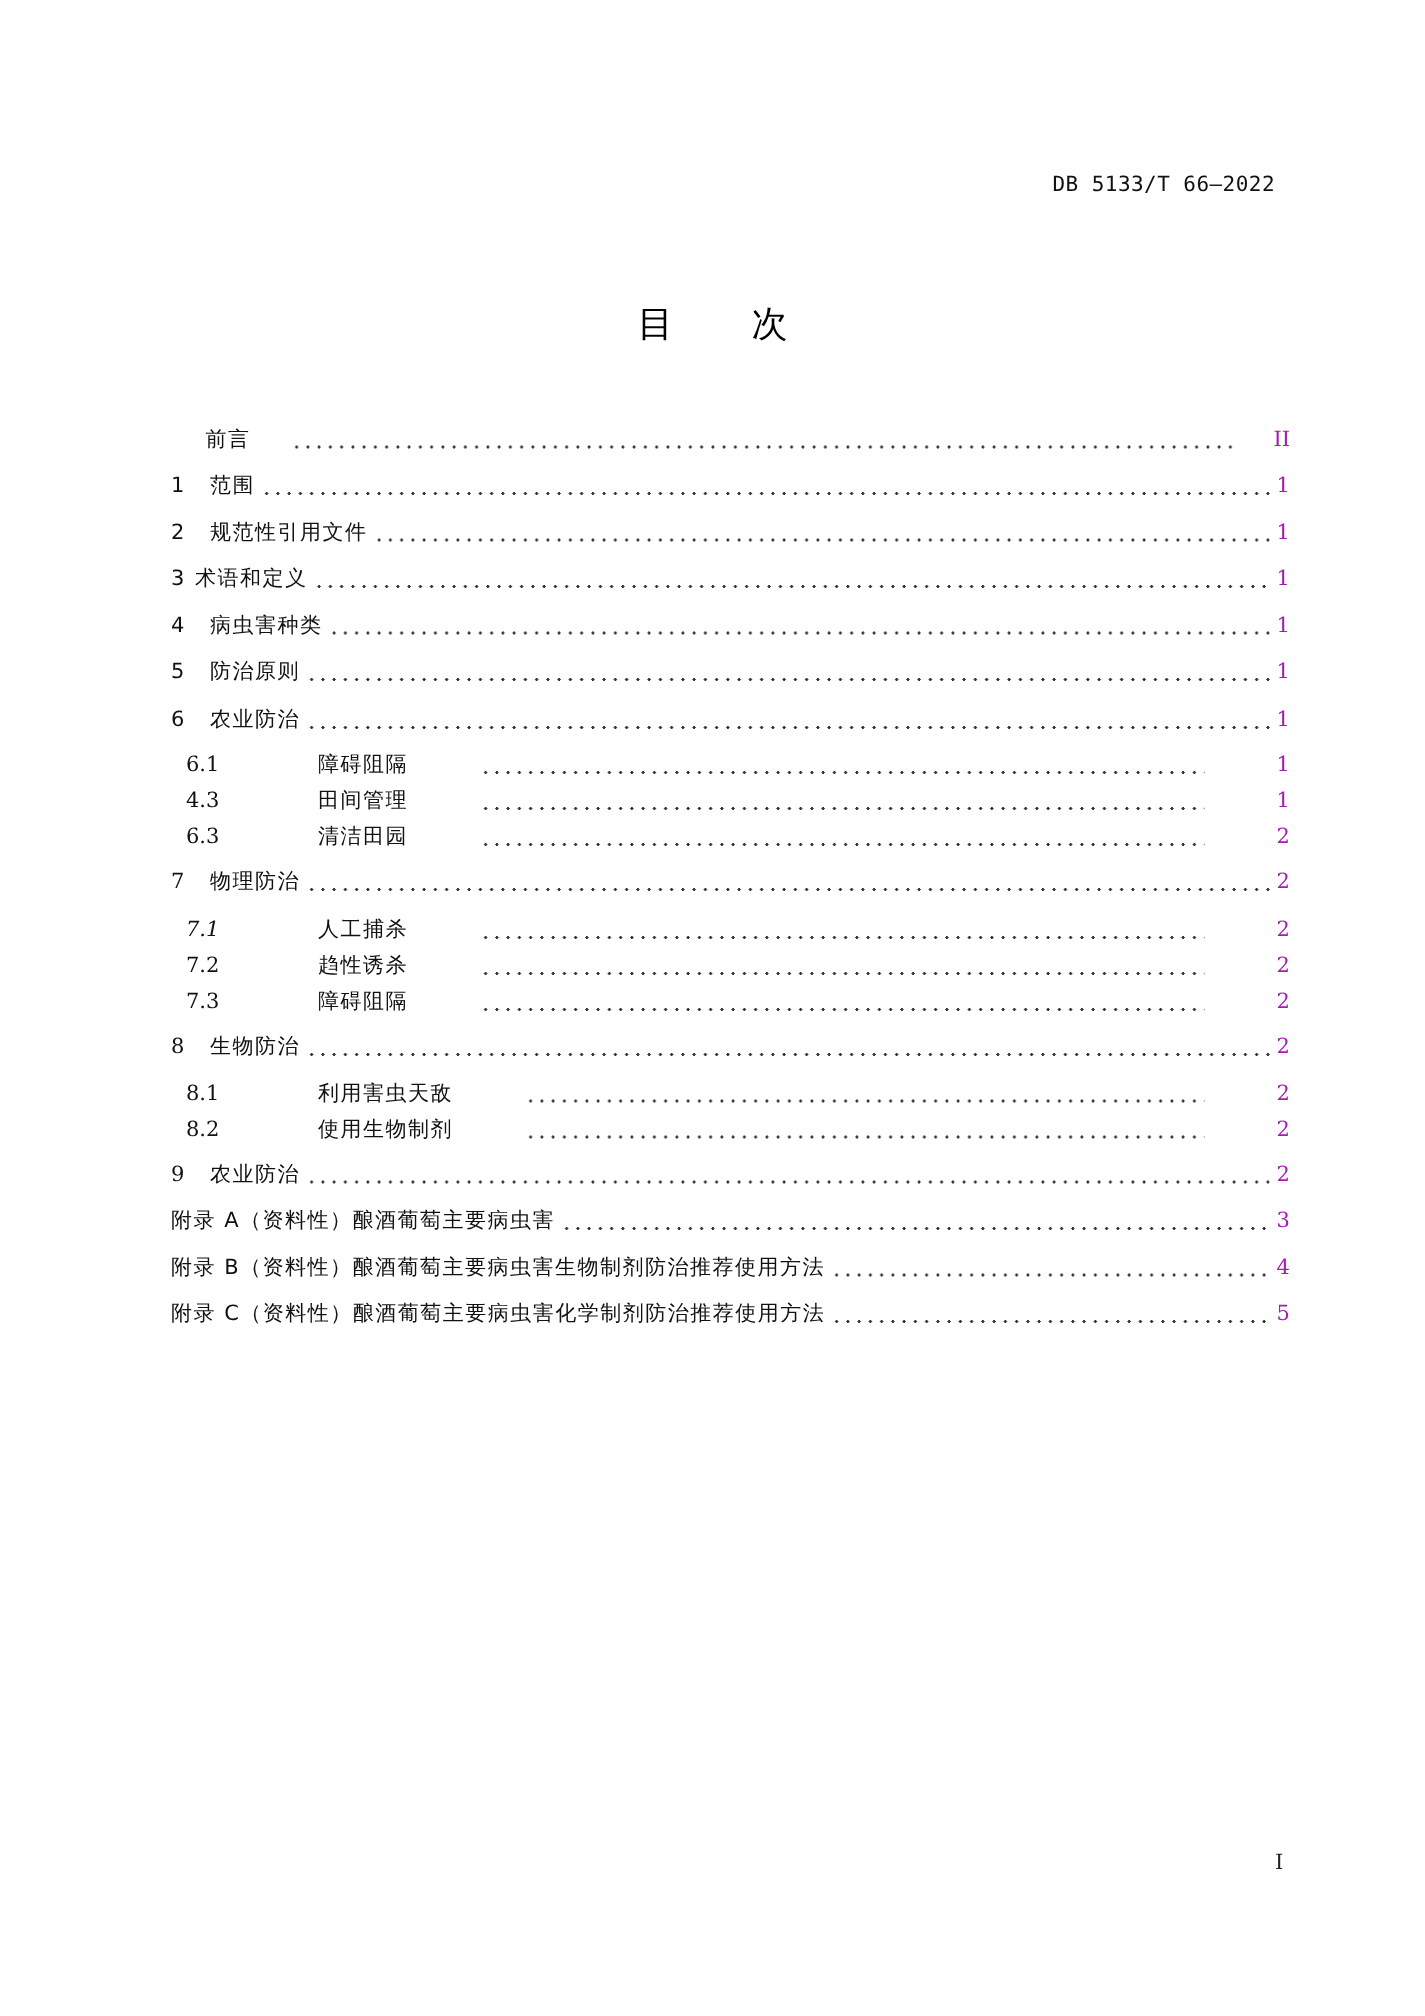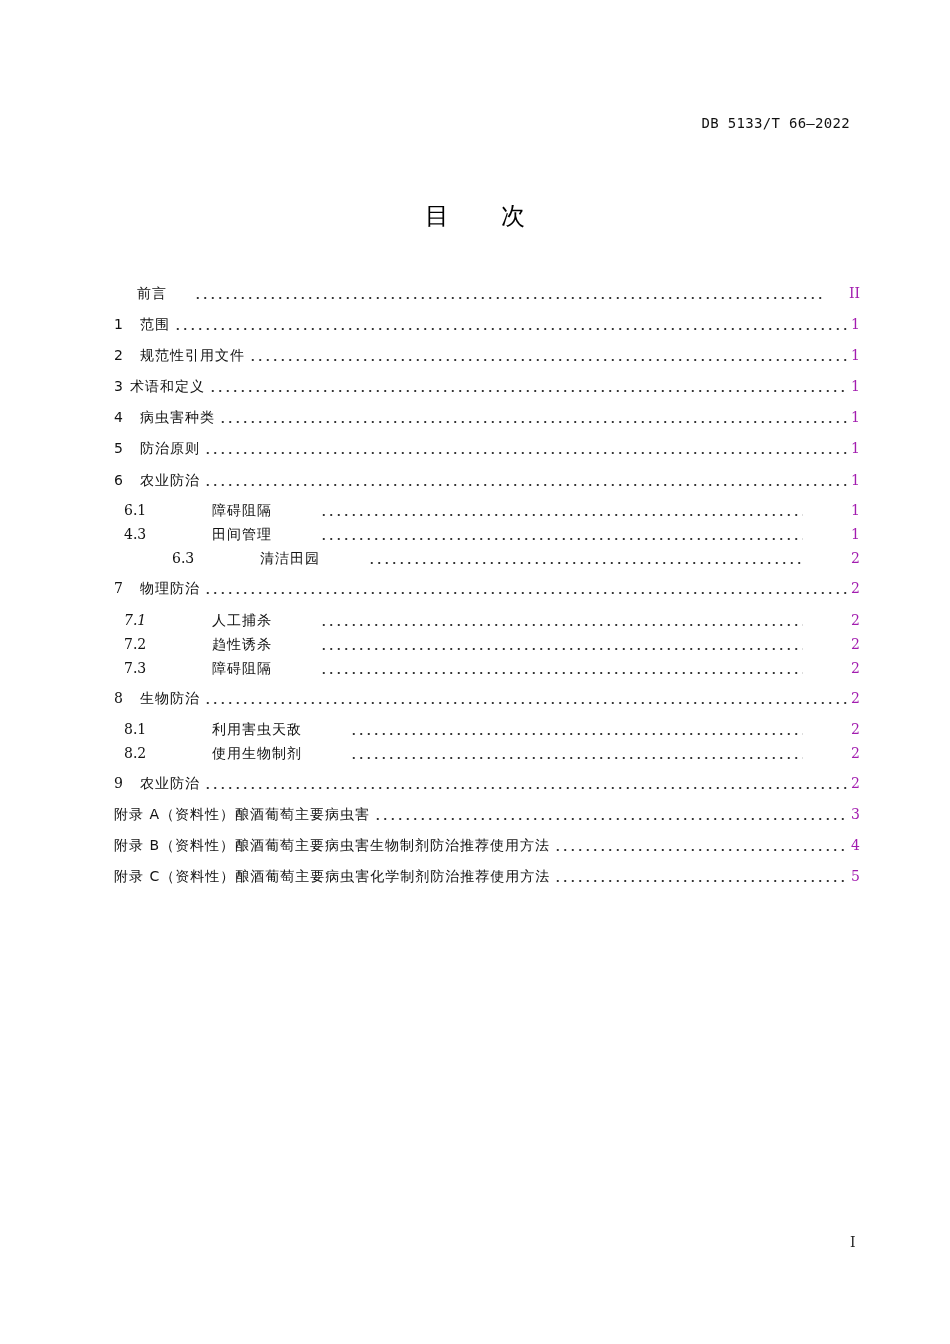--- a/index.html
+++ b/index.html
@@ -151,21 +151,21 @@
       <span class="toc-leader"></span>
       <span class="toc-page">1</span>
     </div>
     <div class="toc-row sub" style="top: 241px;">
       <span class="toc-num" style="width: 44px;">4.3</span>
       <span class="toc-label">田间管理</span>
       <span class="toc-leader"></span>
       <span class="toc-page">1</span>
     </div>
     <div class="toc-row sub" style="top: 265px;">
-      <span class="toc-num" style="width: 44px; margin-left: 48px;">6.3</span>
+      <span class="toc-num" style="width: 44px;">6.3</span>
       <span class="toc-label">清洁田园</span>
       <span class="toc-leader"></span>
       <span class="toc-page">2</span>
     </div>
     <div class="toc-row serifnum" style="top: 295px;">
       <span class="toc-num" style="width: 26px;">7</span>
       <span class="toc-label">物理防治</span>
       <span class="toc-leader"></span>
       <span class="toc-page">2</span>
     </div>

